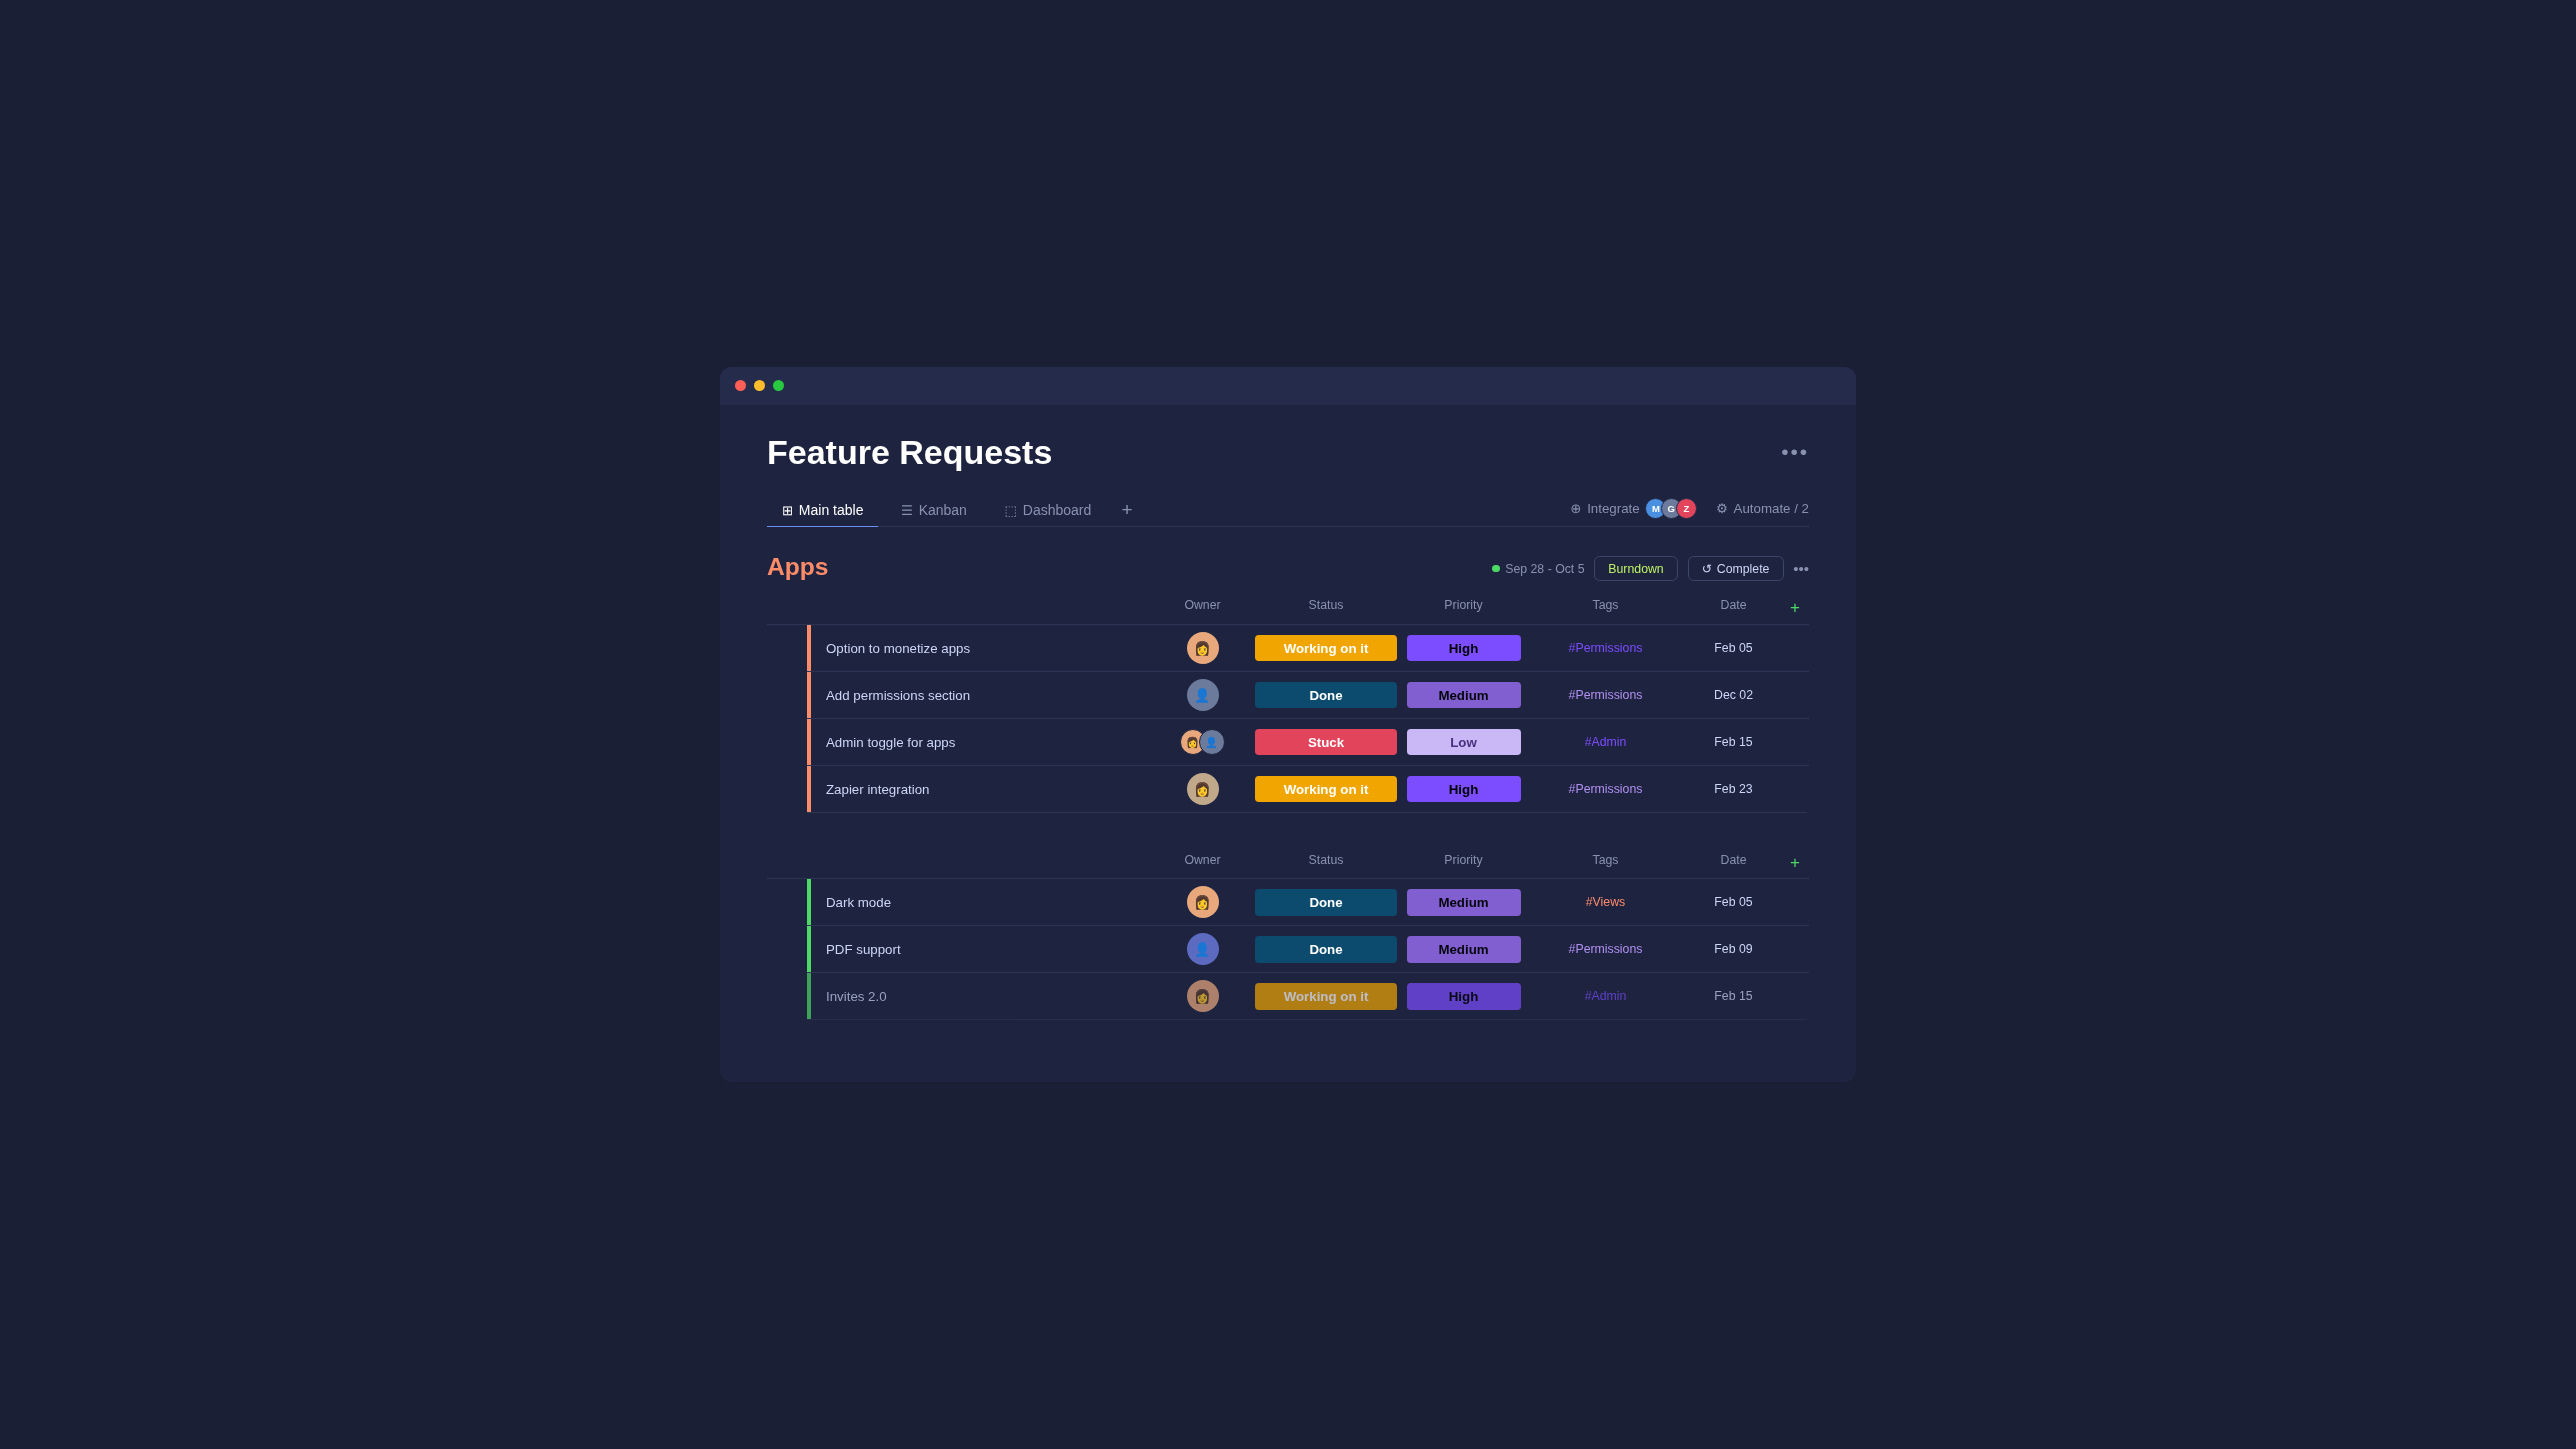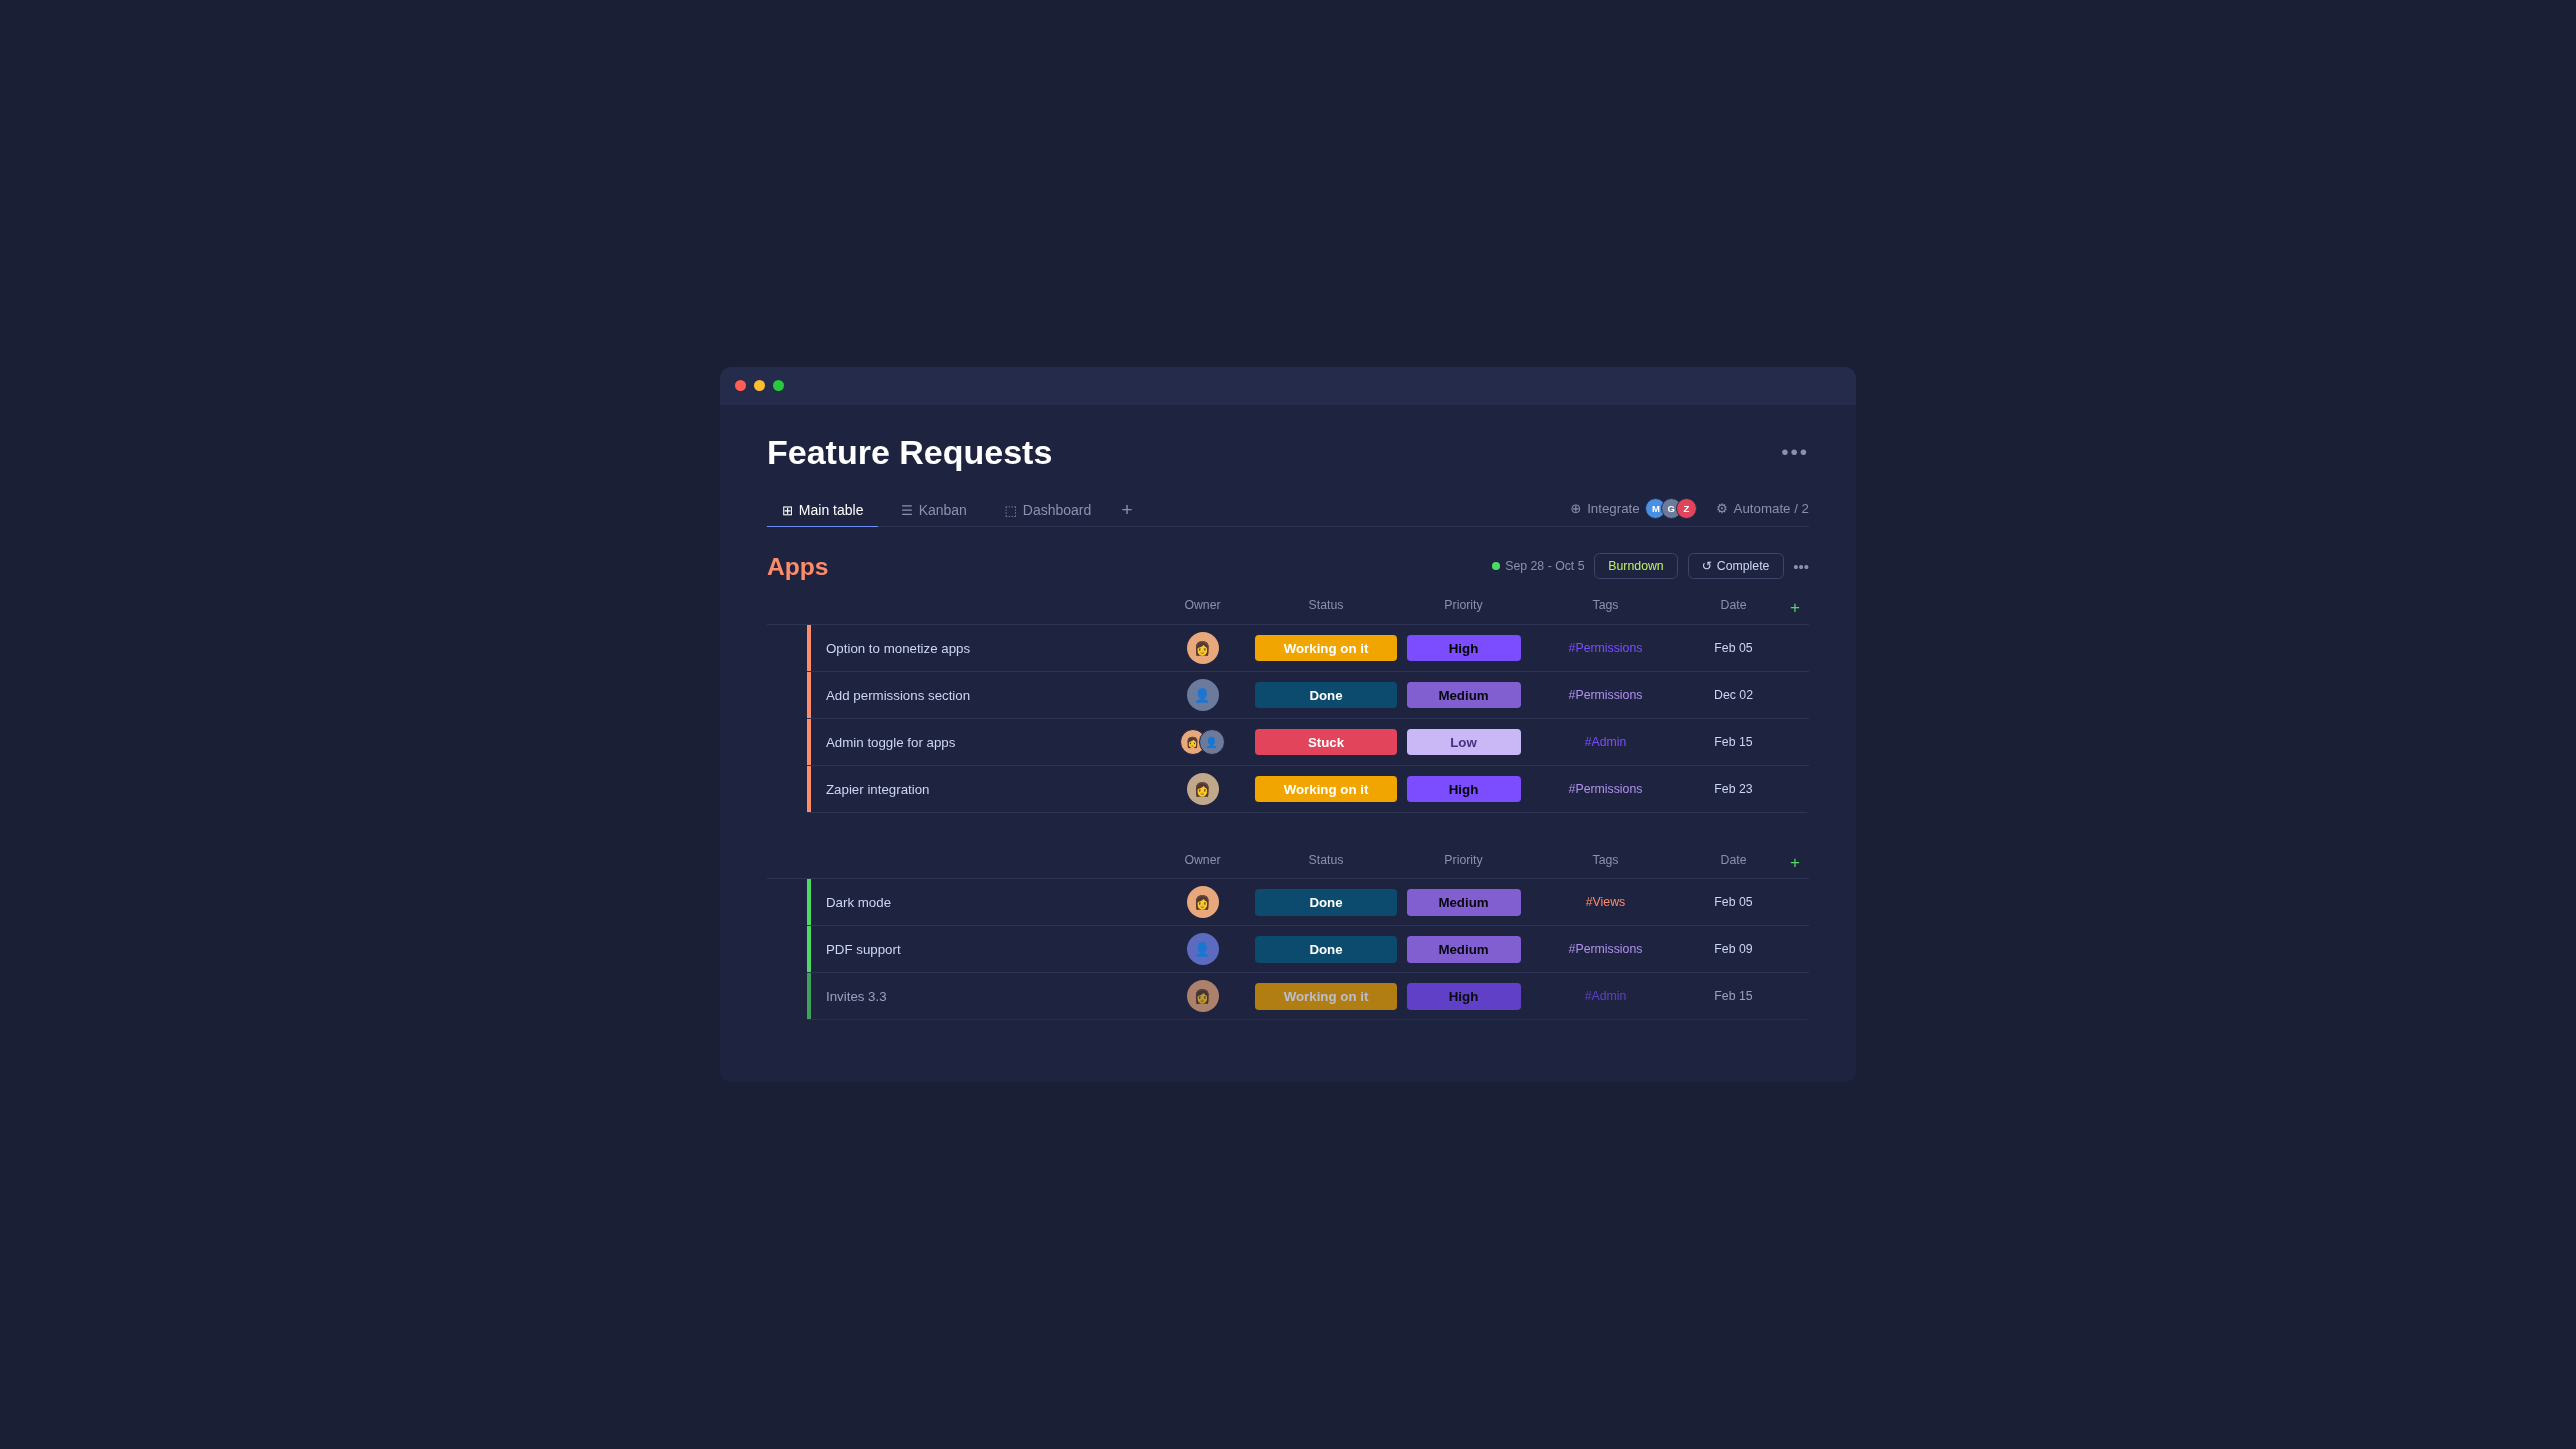--- a/index.html
+++ b/index.html
@@ -125,21 +125,21 @@
       font-weight: bold;
       color: white;
       margin-left: -5.7px;
     }
     .avatar-badge:first-child { margin-left: 0; }
     .section {
       margin-bottom: 34px;
     }
     .section-header {
       display: flex;
-      align-items: flex-start;
+      align-items: flex-end;
       justify-content: space-between;
       margin-bottom: 11.4px;
       gap: 11px;
     }
     .section-title {
       font-size: 24.6px;
       font-weight: 700;
     }
     .section-title.salmon { color: #ff8c69; }
     .section-title.green { color: #4cd964; }
@@ -518,21 +518,21 @@
           </div>
           <div class="tags-cell">
             <span class="tag perms">#Permissions</span>
           </div>
           <div class="date-cell">Feb 09</div>
           <div class="plus-cell"></div>
         </div>
 
         <div class="table-row row-hover" style="opacity:0.7;">
           <div class="row-accent green-teal"></div>
-          <div class="row-name">Invites 3.3</div>
+          <div class="row-name">Invites 2.0</div>
           <div class="owner-cell">
             <div class="avatar" style="background:#e8a87c;">👩</div>
           </div>
           <div class="status-cell">
             <div class="status-badge status-working">Working on it</div>
           </div>
           <div class="priority-cell">
             <div class="priority-badge priority-high">High</div>
           </div>
           <div class="tags-cell">

